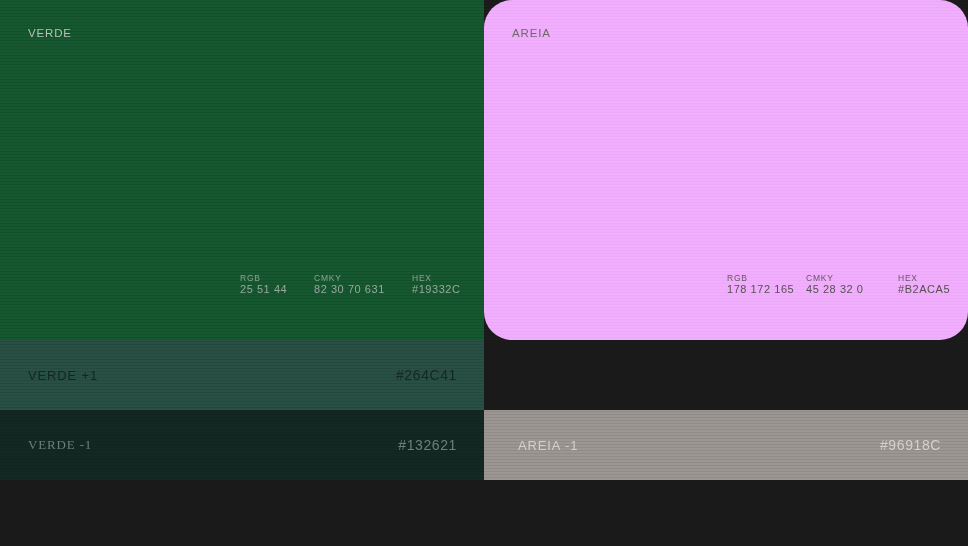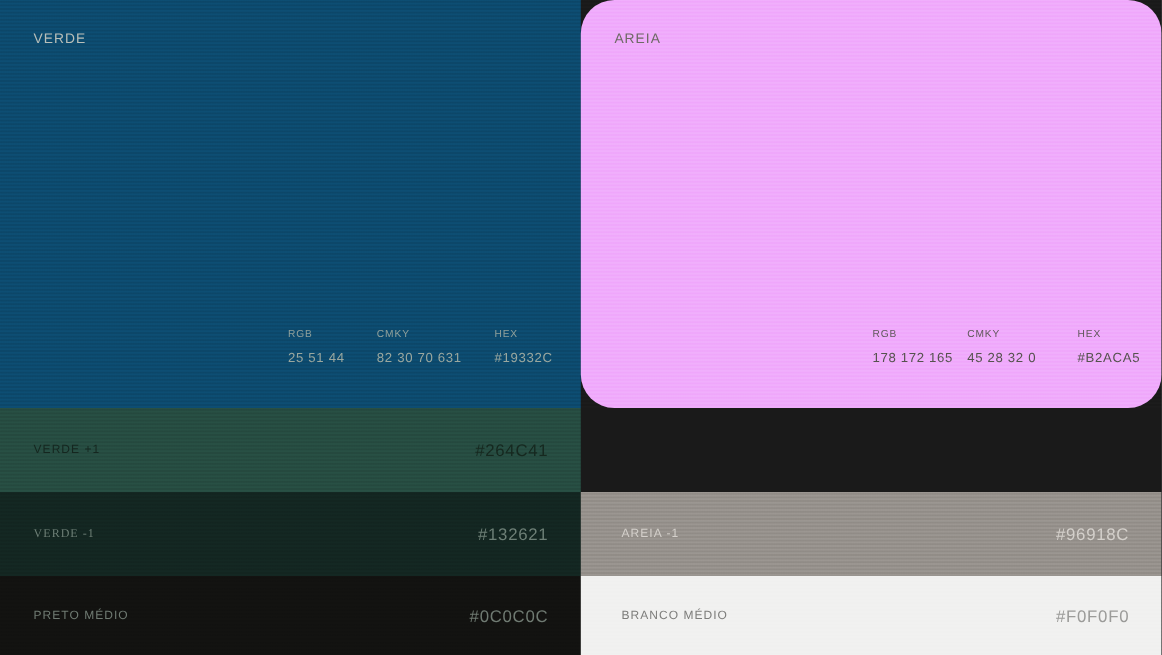--- a/index.html
+++ b/index.html
@@ -53,21 +53,20 @@
     position: absolute;
     top: 0;
   }
   .spec-head {
     font-size: 8.5px;
     letter-spacing: 0.75px;
     white-space: nowrap;
     opacity: 0.92;
   }
   .spec-val {
-    margin-top: 10px;
     font-size: 11px;
     letter-spacing: 0.55px;
     white-space: nowrap;
   }
   .col-rgb  { left: 240px; }
   .col-cmyk { left: 314px; }
   .col-hex  { left: 412px; }
 
   
   .strip-row {
@@ -85,21 +84,21 @@
     position: relative;
     width: 484px;
     height: 100%;
     box-sizing: border-box;
   }
   .strip-label {
     position: absolute;
     left: 28px;
     top: 50%;
     transform: translateY(-50%);
-    font-size: 10px;
+    font-size: 13px;
     letter-spacing: 0.85px;
     white-space: nowrap;
   }
   .strip-hex {
     position: absolute;
     right: 27px;
     top: 50%;
     transform: translateY(-50%);
     font-size: 14px;
     letter-spacing: 0.6px;
@@ -120,21 +119,21 @@
     mix-blend-mode: overlay;
   }
 </style>
 </head>
 <body>
 
 <div class="board">
 
   <div class="main-row">
 
-    <div class="main-col" id="col-verde" style="background: #0c4a6e;">
+    <div class="main-col" id="col-verde" style="background: #14532d;">
       <div class="grain"></div>
       <div class="swatch-title" id="t-verde" style="color: rgb(185, 191, 185);">VERDE</div>
 
       <div class="spec">
         <div class="spec-cell col-rgb">
           <div class="spec-head" id="h-rgb-l" style="color: rgb(154, 167, 159);">RGB</div>
           <div class="spec-val" id="v-rgb-l" style="color: rgb(154, 167, 159);">25 51 44</div>
         </div>
         <div class="spec-cell col-cmyk">
           <div class="spec-head" id="h-cmyk-l" style="color: rgb(154, 167, 159);">CMKY</div>
@@ -182,26 +181,14 @@
       <div class="strip-label" id="s1l-name" style="color: rgb(109, 127, 118); font-family: Liberation Serif, serif;">VERDE -1</div>
       <div class="strip-hex" id="s1l-hex" style="color: rgb(109, 127, 118);">#132621</div>
     </div>
     <div class="strip right" id="s1r" style="background: rgb(150, 145, 140); text-align: right;">
       <div class="grain"></div>
       <div class="strip-label" id="s1r-name" style="color: rgb(212, 208, 203);">AREIA -1</div>
       <div class="strip-hex" id="s1r-hex" style="color: rgb(212, 208, 203);">#96918C</div>
     </div>
   </div>
 
-  <div class="strip-row r3">
-    <div class="strip left" id="s2l" style="background: rgb(18, 18, 16);">
-      <div class="grain"></div>
-      <div class="strip-label" id="s2l-name" style="color: rgb(111, 122, 114);">PRETO MÉDIO</div>
-      <div class="strip-hex" id="s2l-hex" style="color: rgb(111, 122, 114);">#0C0C0C</div>
-    </div>
-    <div class="strip right" id="s2r" style="background: rgb(241, 241, 240);">
-      <div class="grain"></div>
-      <div class="strip-label" id="s2r-name" style="color: rgb(125, 125, 123);">BRANCO MÉDIO</div>
-      <div class="strip-hex" id="s2r-hex" style="color: rgb(155, 155, 153);">#F0F0F0</div>
-    </div>
-  </div>
 
 </div>
 
 </body></html>

